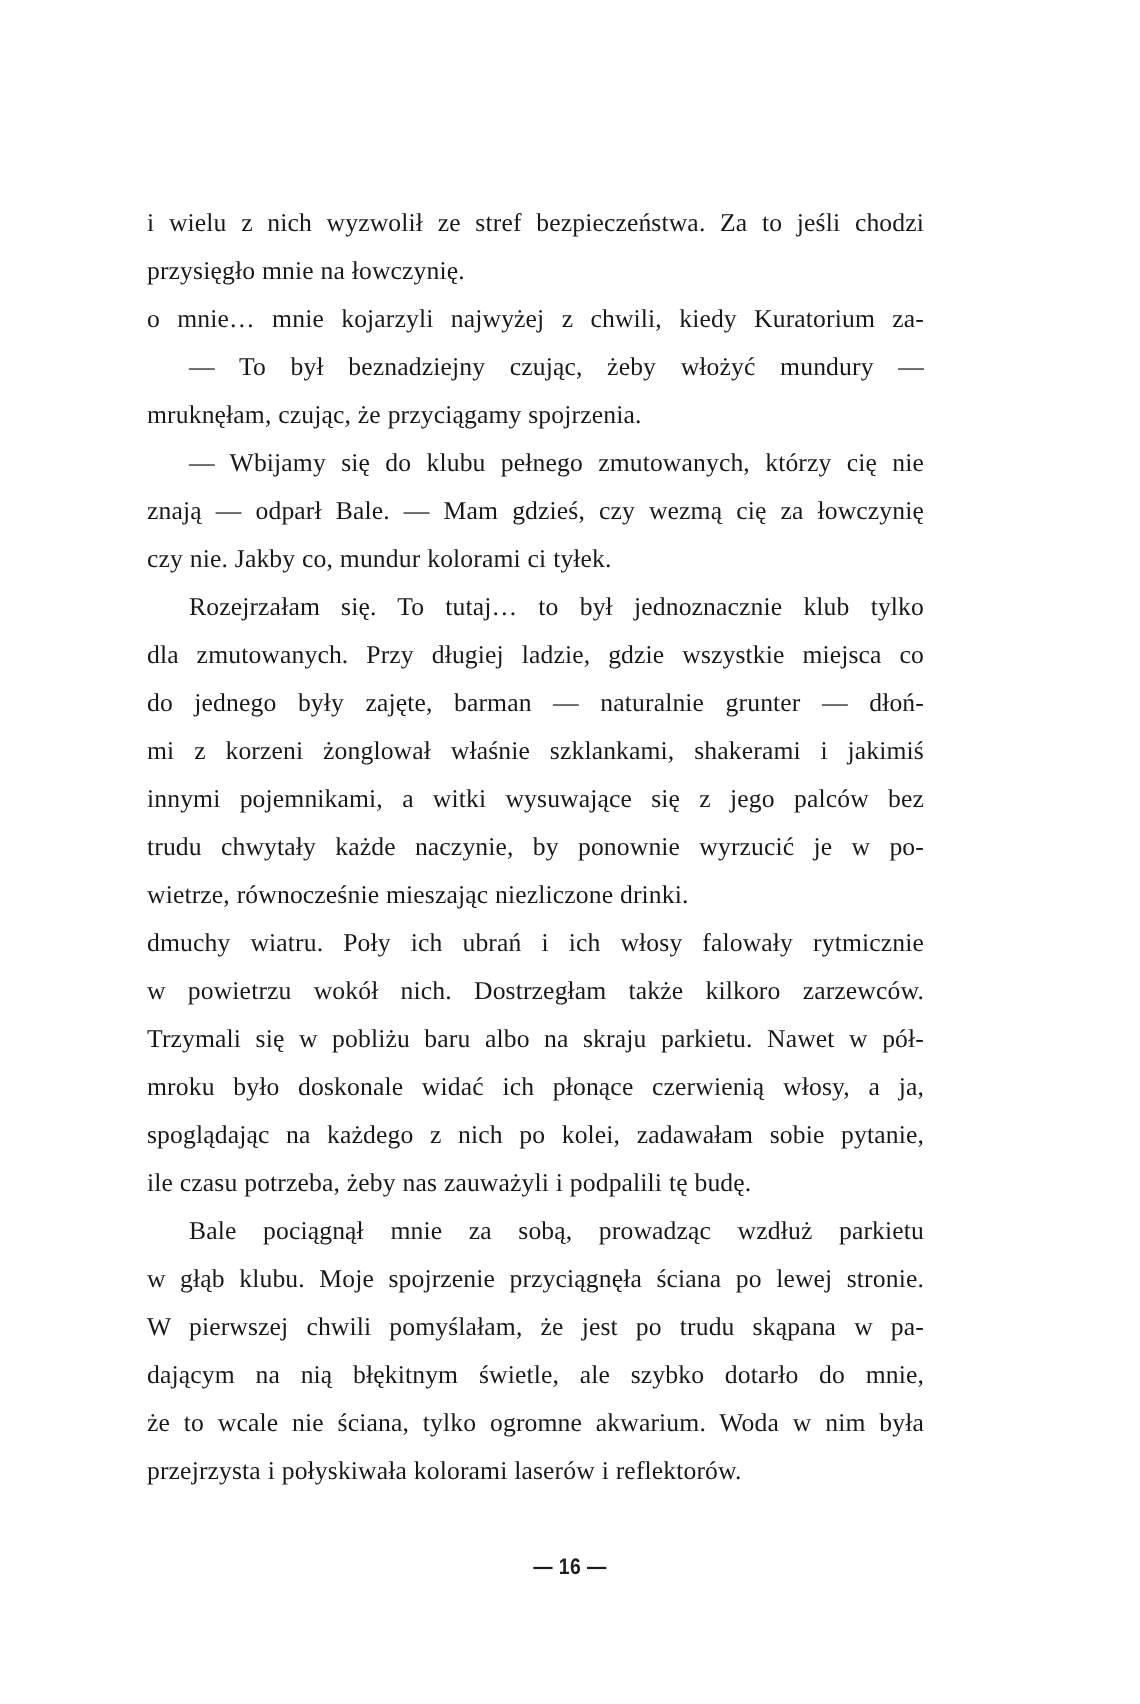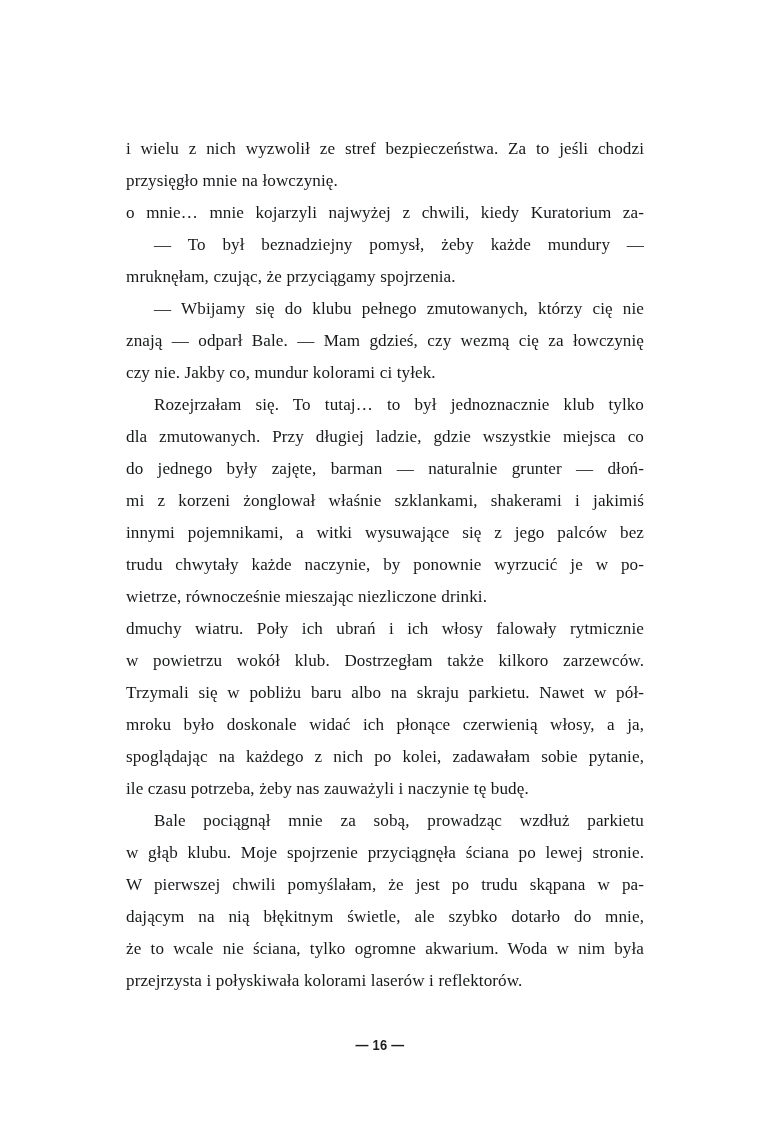--- a/index.html
+++ b/index.html
@@ -14,21 +14,21 @@
     width: 760px;
     height: 1136px;
     background: #ffffff;
     overflow: hidden;
     margin: 0 auto;
   }
 
   
   .text-block {
     position: absolute;
-    left: 126px;
+    left: 98px;
     top: 133px;
     width: 518px;
   }
 
   .para {
     margin: 0;
     font-family: "Liberation Serif", "DejaVu Serif", serif;
     font-size: 17.1px;
     line-height: 32px;
     color: #16181a;
@@ -81,21 +81,21 @@
 
   <div class="text-block">
 
     <p class="para cont">
       <span class="ln">i wielu z nich wyzwolił ze stref bezpieczeństwa. Za to jeśli chodzi</span>
       <span class="ln last">przysięgło mnie na łowczynię.</span>
       <span class="ln">o mnie… mnie kojarzyli najwyżej z chwili, kiedy Kuratorium za-</span>
     </p>
 
     <p class="para">
-      <span class="ln first-indent">— To był beznadziejny pomysł, żeby każde mundury —</span>
+      <span class="ln first-indent">— To był beznadziejny czując, żeby włożyć mundury —</span>
       <span class="ln last">mruknęłam, czując, że przyciągamy spojrzenia.</span>
     </p>
 
     <p class="para">
       <span class="ln first-indent">— Wbijamy się do klubu pełnego zmutowanych, którzy cię nie</span>
       <span class="ln">znają — odparł Bale. — Mam gdzieś, czy wezmą cię za łowczynię</span>
       <span class="ln last">czy nie. Jakby co, mundur kolorami ci tyłek.</span>
     </p>
 
     <p class="para">
@@ -103,25 +103,25 @@
       <span class="ln">dla zmutowanych. Przy długiej ladzie, gdzie wszystkie miejsca co</span>
       <span class="ln">do jednego były zajęte, barman — naturalnie grunter — dłoń-</span>
       <span class="ln">mi z korzeni żonglował właśnie szklankami, shakerami i jakimiś</span>
       <span class="ln">innymi pojemnikami, a witki wysuwające się z jego palców bez</span>
       <span class="ln">trudu chwytały każde naczynie, by ponownie wyrzucić je w po-</span>
       <span class="ln last">wietrze, równocześnie mieszając niezliczone drinki.</span>
     </p>
 
     <p class="para">
       <span class="ln">dmuchy wiatru. Poły ich ubrań i ich włosy falowały rytmicznie</span>
-      <span class="ln">w powietrzu wokół klub. Dostrzegłam także kilkoro zarzewców.</span>
+      <span class="ln">w powietrzu wokół nich. Dostrzegłam także kilkoro zarzewców.</span>
       <span class="ln">Trzymali się w pobliżu baru albo na skraju parkietu. Nawet w pół-</span>
       <span class="ln">mroku było doskonale widać ich płonące czerwienią włosy, a ja,</span>
       <span class="ln">spoglądając na każdego z nich po kolei, zadawałam sobie pytanie,</span>
-      <span class="ln last">ile czasu potrzeba, żeby nas zauważyli i naczynie tę budę.</span>
+      <span class="ln last">ile czasu potrzeba, żeby nas zauważyli i podpalili tę budę.</span>
     </p>
 
     <p class="para">
       <span class="ln first-indent">Bale pociągnął mnie za sobą, prowadząc wzdłuż parkietu</span>
       <span class="ln">w głąb klubu. Moje spojrzenie przyciągnęła ściana po lewej stronie.</span>
       <span class="ln">W pierwszej chwili pomyślałam, że jest po trudu skąpana w pa-</span>
       <span class="ln">dającym na nią błękitnym świetle, ale szybko dotarło do mnie,</span>
       <span class="ln">że to wcale nie ściana, tylko ogromne akwarium. Woda w nim była</span>
       <span class="ln last">przejrzysta i połyskiwała kolorami laserów i reflektorów.</span>
     </p>

